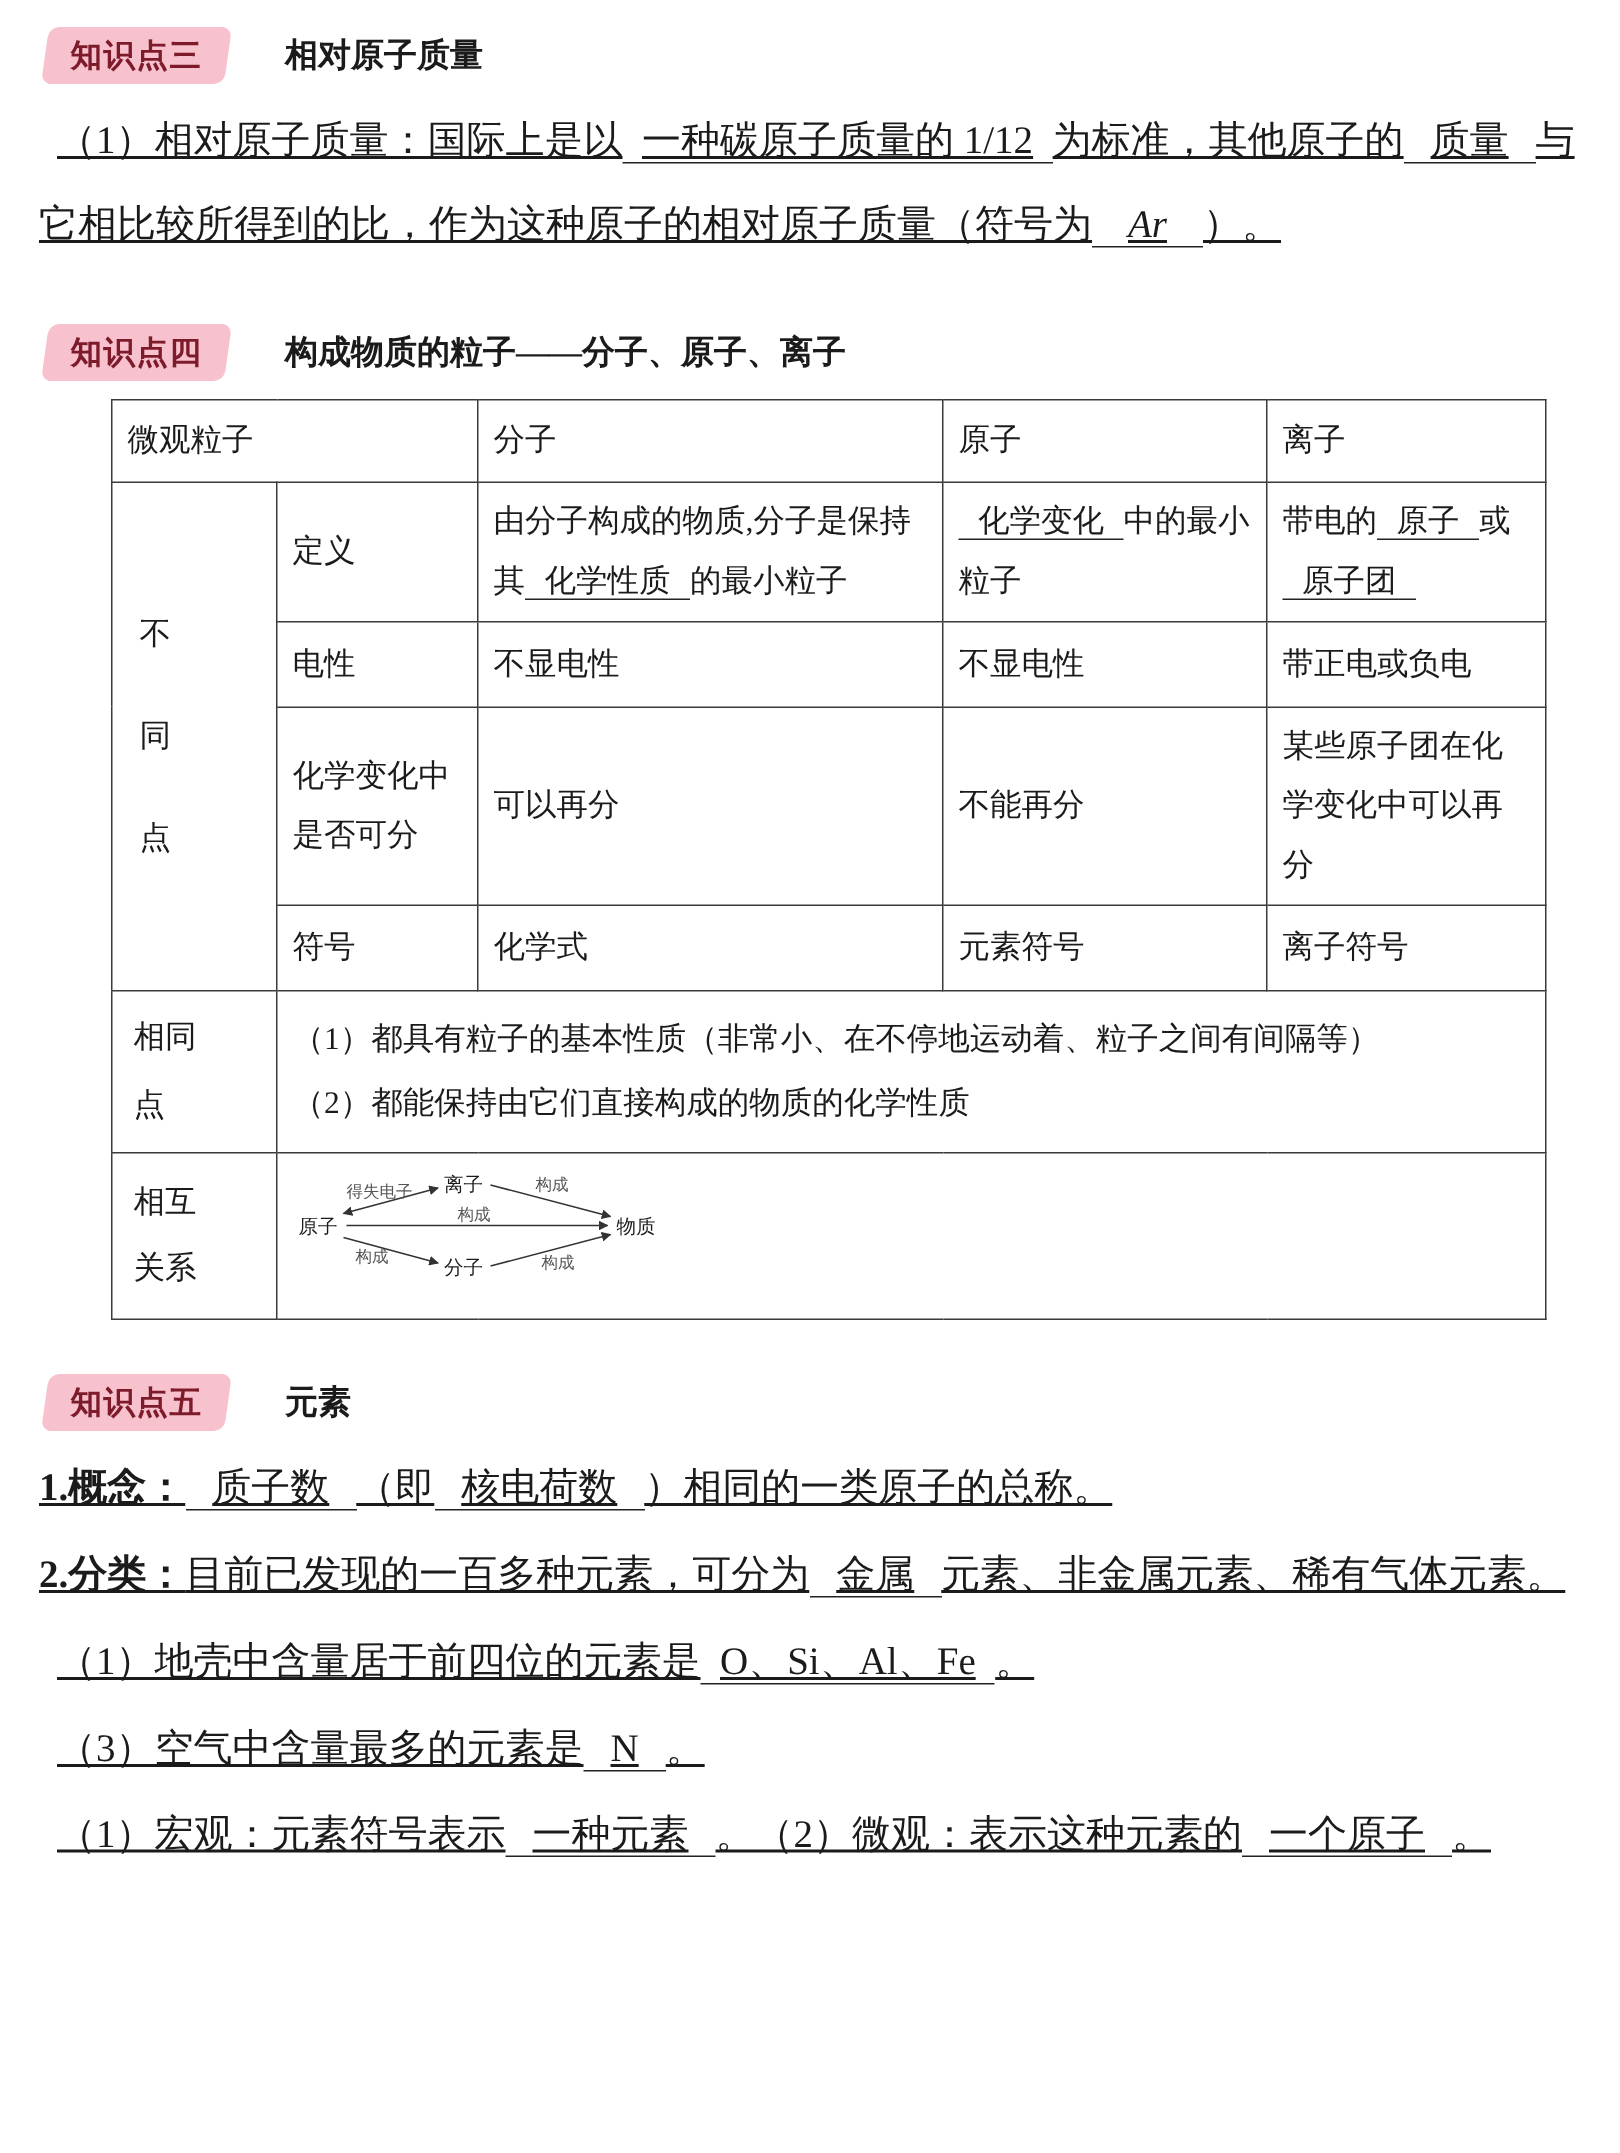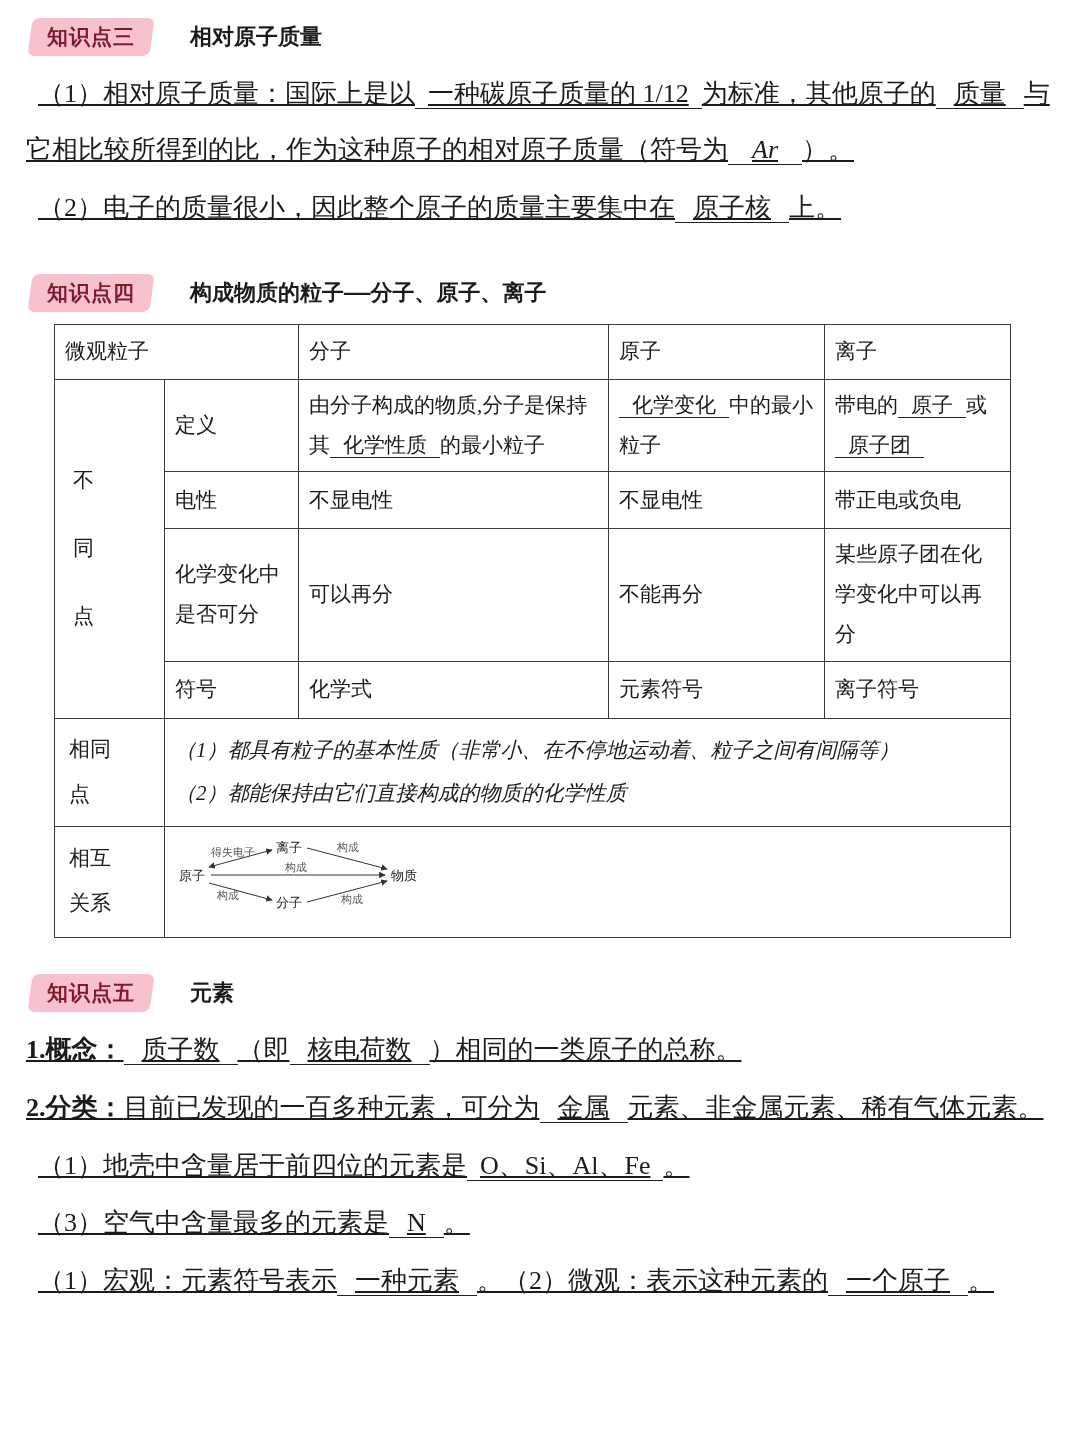--- a/index.html
+++ b/index.html
@@ -4,57 +4,56 @@
 <style>
   html,body{margin:0;padding:0;}
   body{width:1080px;min-height:1435px;background:#ffffff;color:#1b1b1b;
        font-family:"Liberation Serif",serif;overflow:hidden;}
   .page{padding:18px 28px 12px 26px;}
 
   .sec-head{display:flex;align-items:center;margin:0 0 10px 4px;}
   .badge{display:inline-block;background:#f7c2ce;border-radius:7px;padding:5px 17px;transform:skewX(-8deg);}
   .badge>span{display:inline-block;transform:skewX(8deg);color:#7e1b2b;font-weight:bold;
               font-size:21px;font-family:"Liberation Sans",sans-serif;letter-spacing:1px;}
-  .sec-title{margin-left:38px;font-size:22px;font-weight:bold;font-family:Liberation Mono, monospace;}
+  .sec-title{margin-left:38px;font-size:22px;font-weight:bold;font-family:Liberation Serif, serif;}
 
   .para{font-size:26px;line-height:2.15;margin:2px 0;text-decoration:underline;}
   .para.ind{text-indent:12px;}
   .blank{border-bottom:1.6px solid #222;padding:0 13px;white-space:nowrap;}
   .blank.it{font-style:italic;padding:0 24px;}
   .blank.wide{padding:0 18px;}
   .bold{font-weight:bold;}
 
   .gap-lg{height:36px;}
 
-  .k4-table{border-collapse:collapse;margin:12px 0 0 28px;font-size:21px;table-layout:fixed;width:956px;}
+  .k4-table{border-collapse:collapse;margin:12px 0 0 48px;font-size:21px;table-layout:fixed;width:956px;}
   .k4-table td{border:1.6px solid #3a3a3a;padding:6px 10px;vertical-align:middle;line-height:1.9;
                word-break:break-all;}
   .k4-table td.hd{height:42px;}
   .k4-table td.sm{height:44px;}
   .diff-cell div{margin:28px 0;padding-left:8px;font-size:21px;}
   .multi-lbl div{margin:5px 0;padding-left:4px;}
-  .same-content{padding-left:22px;font-style:italic;}
+  .same-content{padding-left:22px;}
   .same-content div{margin:3px 0;}
   .rel-cell{padding:4px 0 4px 6px;}
 
   .k5-sub{padding-left:12px;}
 </style>
 </head>
 <body>
 
 <div class="page">
 
   <div class="sec-head">
     <span class="badge"><span>知识点三</span></span>
     <span class="sec-title">相对原子质量</span>
   </div>
 
   <p class="para ind"><span>（1）相对原子质量：国际上是以</span><span class="blank">一种碳原子质量的 1/12</span><span>为标准，其他原子的</span><span class="blank wide">质量</span><span>与它相比较所得到的比，作为这种原子的相对原子质量（符号为</span><span class="blank it">Ar</span><span>）。</span></p>
 
-  <p class="para ind"><span>（2）电子的质量很小，因此整个原子的质量主要集中在</span><span class="blank wide">原子核</span><span>上。</span></p>
 
 
   <div class="gap-lg"></div>
 
   <div class="sec-head">
     <span class="badge"><span>知识点四</span></span>
     <span class="sec-title">构成物质的粒子——分子、原子、离子</span>
   </div>
 
   <table class="k4-table">

